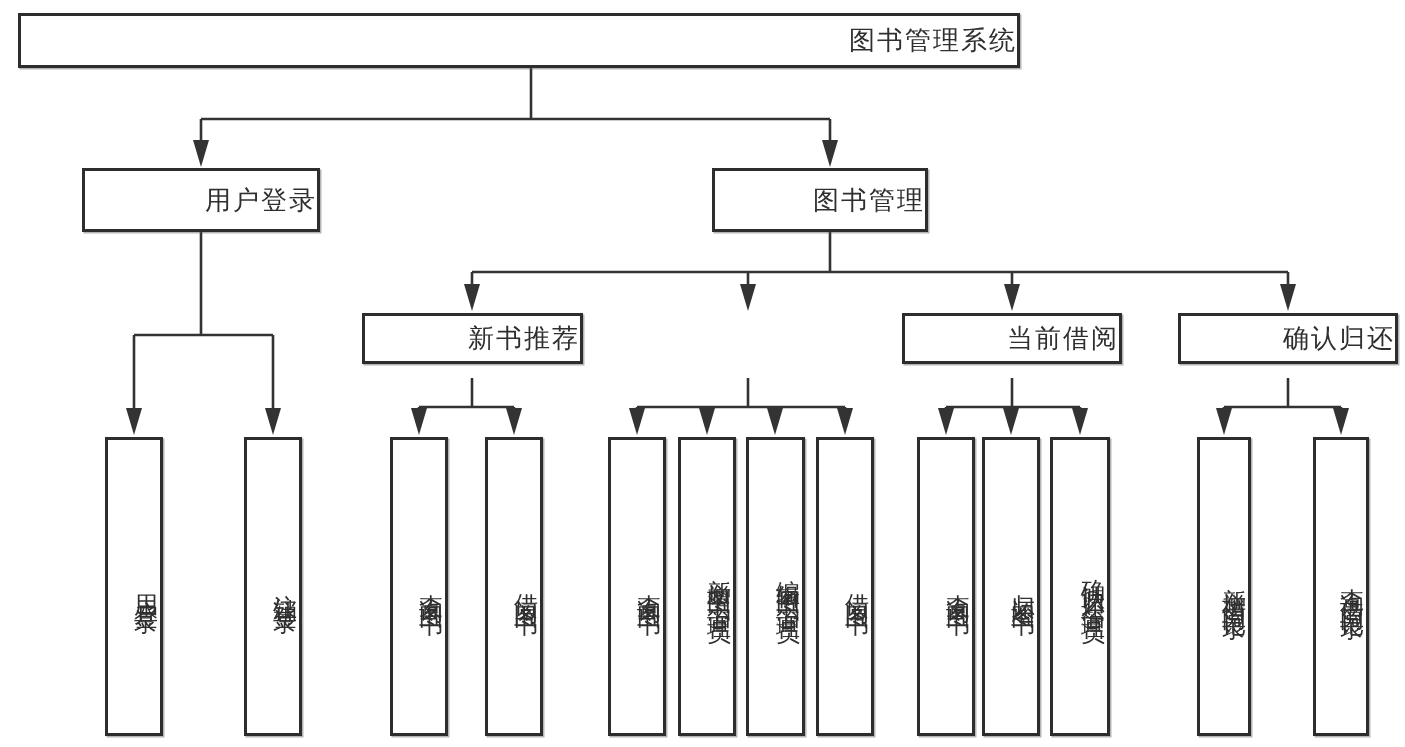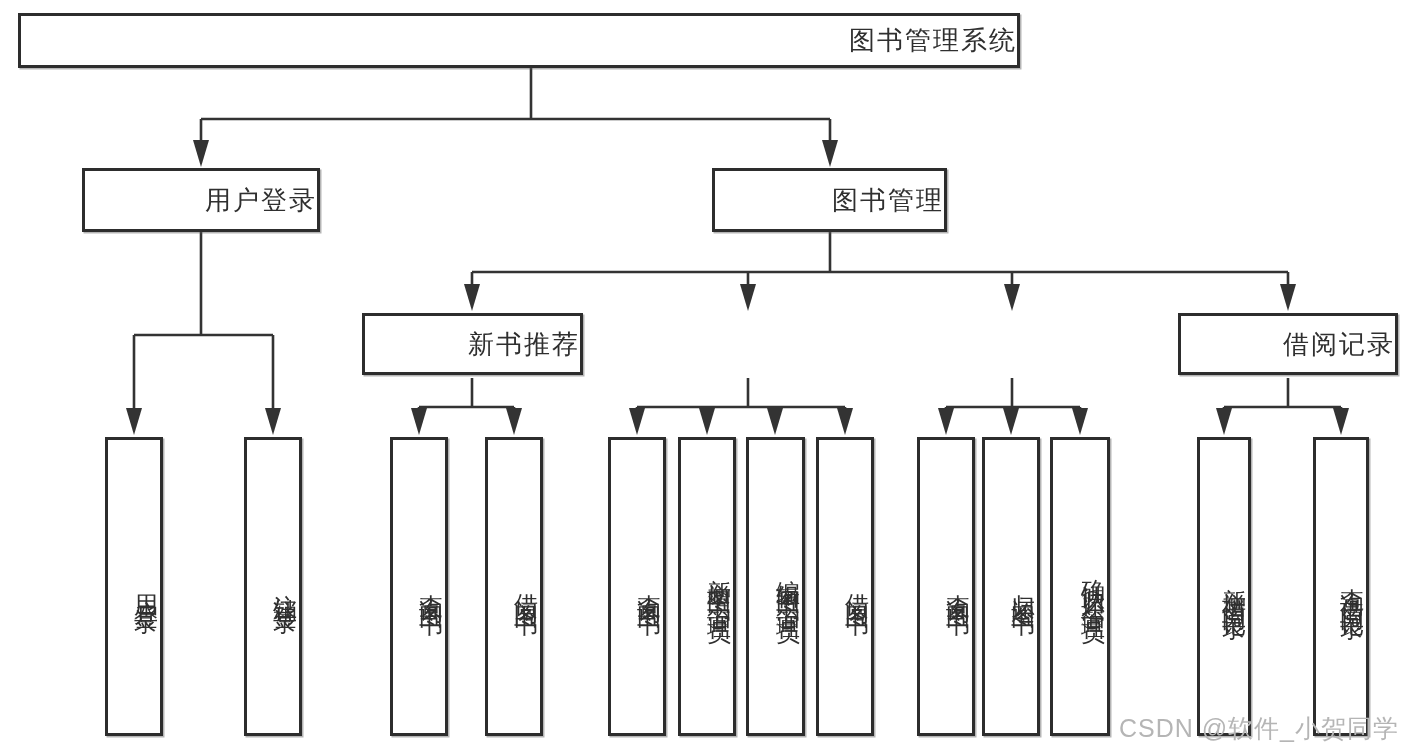--- a/index.html
+++ b/index.html
@@ -28,21 +28,21 @@
     writing-mode:vertical-rl;
     text-orientation:mixed;
     font-size:24px;color:#2f2f2f;
     letter-spacing:6px;
     line-height:1.15;
     white-space:nowrap;
   }
   
   .root{left:18px;top:13px;width:1002px;height:55px;}
   .lvl2{top:168px;height:64px;}
-  .lvl3{top:313px;height:62px;padding-left:12px;}
+  .lvl3{top:313px;height:51px;padding-left:12px;}
   .leaf{top:437px;height:299px;}
   #watermark{
     position:absolute;
     right:6px;bottom:2px;
     font-size:25px;color:#b5b5b5;
     letter-spacing:1px;
     z-index:5;
     white-space:nowrap;
   }
 </style>
@@ -94,29 +94,32 @@
     </g>
   </svg>
 
   <div class="node hnode root">
     <span>图书管理系统</span>
   </div>
 
   <div class="node hnode lvl2" style="left:82px;width:238px;">
     <span>用户登录</span>
   </div>
-  <div class="node hnode lvl2" style="left:712px;width:235px;">
+  <div class="node hnode lvl2" style="left:712px;width:216px;">
     <span>图书管理</span>
   </div>
 
   <div class="node hnode lvl3" style="left:362px;width:221px;">
     <span>新书推荐</span>
   </div>
+  <div class="node hnode lvl3" style="left:902px;width:220px;">
+    <span>当前借阅</span>
+  </div>
   <div class="node hnode lvl3" style="left:1178px;width:220px;">
-    <span>借阅记录</span>
+    <span>确认归还</span>
   </div>
 
   <div class="node vnode leaf" style="left:105px;width:58px;">
     <span class="vlabel">用户登录</span>
   </div>
   <div class="node vnode leaf" style="left:244px;width:58px;">
     <span class="vlabel">注销登录</span>
   </div>
 
   <div class="node vnode leaf" style="left:390px;width:58px;">
@@ -149,15 +152,14 @@
     <span class="vlabel">确认归还（管理员）</span>
   </div>
 
   <div class="node vnode leaf" style="left:1197px;width:54px;">
     <span class="vlabel">新增借阅记录</span>
   </div>
   <div class="node vnode leaf" style="left:1313px;width:56px;">
     <span class="vlabel">查询借阅记录</span>
   </div>
 
-  <div id="watermark">CSDN @软件_小贺同学</div>
 
 </div>
 
 </body></html>

